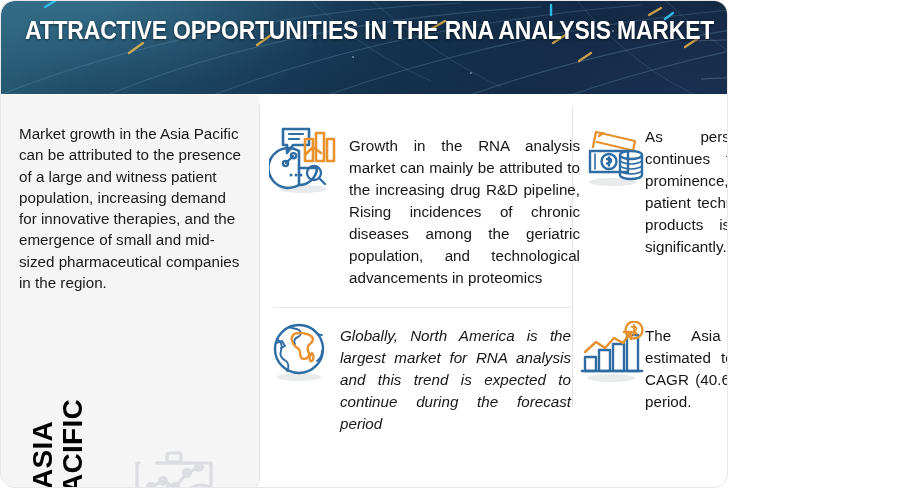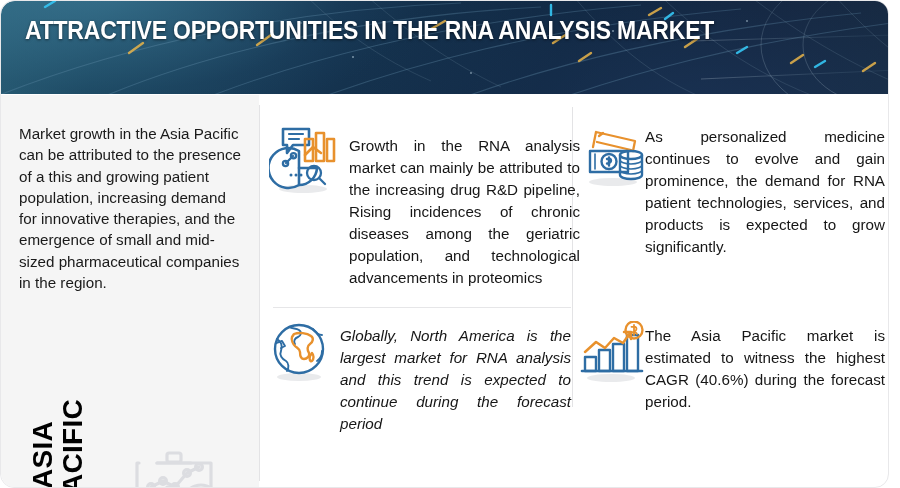--- a/index.html
+++ b/index.html
@@ -4,21 +4,21 @@
 <style>
   * { box-sizing: border-box; margin: 0; padding: 0; }
   html, body {
     width: 900px; height: 488px;
     background: #ffffff;
     font-family: "Liberation Sans", sans-serif;
     overflow: hidden;
   }
   #page {
     position: relative;
-    width: 889px; height: 488px;
+    width: 728px; height: 488px;
     background: #ffffff;
     border: 1px solid #e8e8ea;
     border-radius: 14px;
     overflow: hidden;
   }
 
   
   #header {
     position: absolute; left: 0; top: 0;
     width: 900px; height: 93px;
@@ -179,21 +179,21 @@
         <circle cx="470" cy="72" r="0.9"></circle>
         <circle cx="612" cy="30" r="1"></circle>
         <circle cx="300" cy="22" r="0.8"></circle>
         <circle cx="746" cy="20" r="0.9"></circle>
       </g>
     </svg>
     <div id="header-title">ATTRACTIVE OPPORTUNITIES IN THE RNA ANALYSIS MARKET</div>
   </div>
 
   <div id="left-panel">
-    <p id="left-paragraph">Market growth in the Asia Pacific can be attributed to the presence of a this and growing patient population, increasing demand for innovative therapies, and the emergence of small and mid-sized pharmaceutical companies in the region.</p>
+    <p id="left-paragraph">Market growth in the Asia Pacific can be attributed to the presence of a large and witness patient population, increasing demand for innovative therapies, and the emergence of small and mid-sized pharmaceutical companies in the region.</p>
 
     <div id="region-label">
       <span>ASIA</span><br>
       <span>PACIFIC</span>
     </div>
 
     <svg id="region-icon" viewBox="0 0 112 118">
       <g fill="none" stroke="#dcdde1" stroke-width="3.2" stroke-linecap="round" stroke-linejoin="round">
         <rect x="42" y="6" width="14" height="9" rx="2"></rect>
         <path d="M14,16 L12,16 L12,80 L86,80 L86,16 L32,16"></path>

